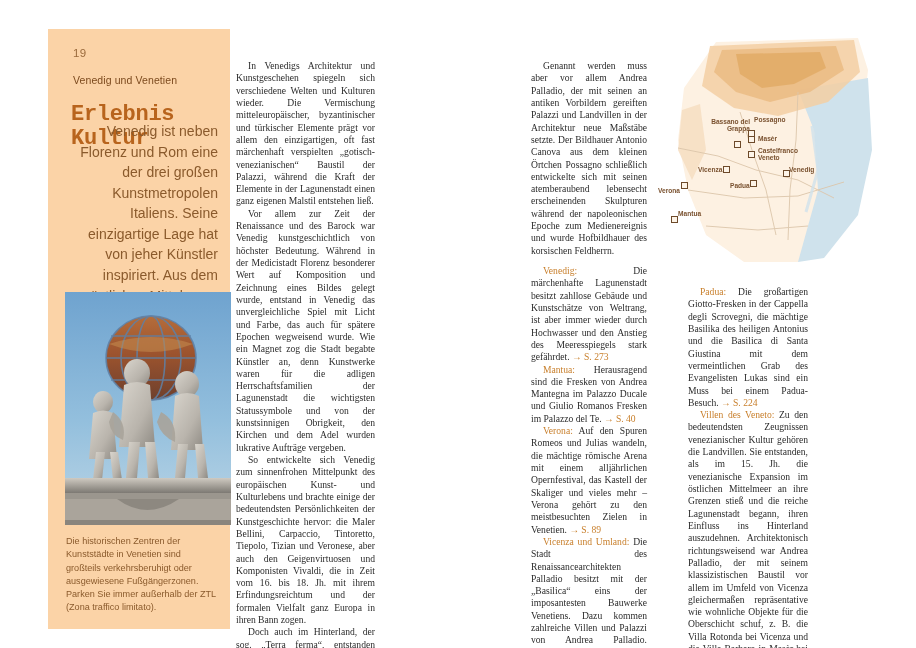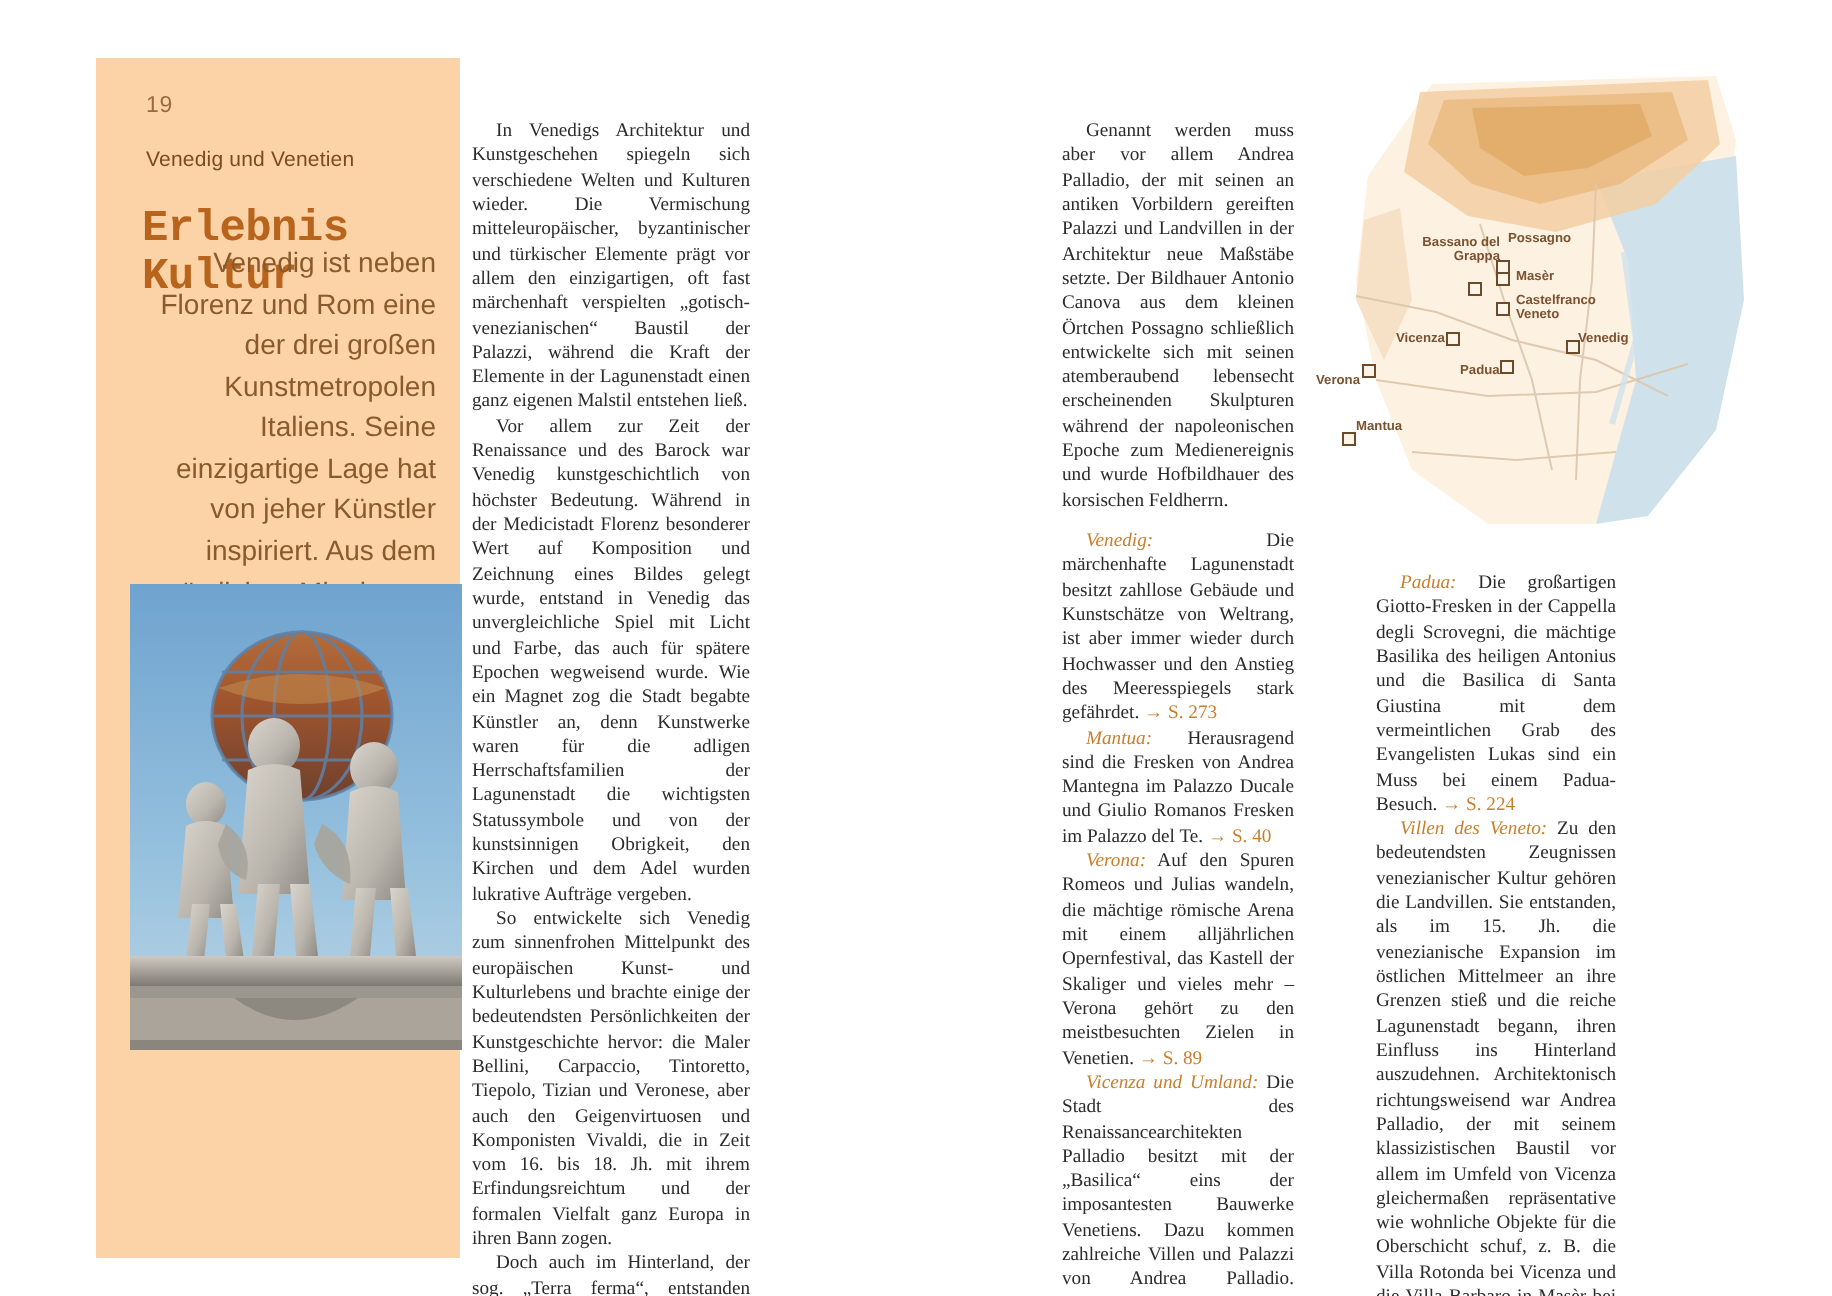--- a/index.html
+++ b/index.html
@@ -61,21 +61,21 @@
     color:#2b2b2b;text-align:justify;
     -webkit-hyphens:none;hyphens:none;
   }
   #col1{left:236px;width:139px;}
   #col2{left:531px;width:116px;}
   #col3{left:688px;width:120px;top:286px;}
 
   .col p{margin:0;text-indent:12px;}
 
   .entry{margin:0 0 7px 0;text-indent:0;}
-  .place{color:#c87f2b;font-weight:normal;font-style:italic;}
+  .place{color:#c87f2b;font-weight:normal;}
   .ref{color:#c87f2b;white-space:nowrap;}
 
   
   .map{
     position:absolute;left:648px;top:30px;width:224px;height:235px;
   }
   .map svg{display:block;}
   .city{
     position:absolute;
     font-family:"Liberation Sans", sans-serif;
@@ -155,20 +155,21 @@
         <path d="M96 120 q16 8 14 30 q-14 -6 -18 -20 z"></path>
       </g>
       <rect x="0" y="186" width="166" height="15" fill="url(#cornice)"></rect>
       <rect x="0" y="201" width="166" height="6" fill="#9b968e"></rect>
       <path d="M0 207 h166 v26 h-166 z" fill="#aaa49b"></path>
       <path d="M52 207 q30 22 62 0 z" fill="#8d8880"></path>
       <rect x="0" y="228" width="166" height="5" fill="#8a857d"></rect>
     </svg>
   </div>
 
+  <div class="caption">Die historischen Zentren der Kunststädte in Venetien sind großteils verkehrsberuhigt oder ausgewiesene Fußgängerzonen. Parken Sie immer außerhalb der ZTL (Zona traffico limitato).</div>
 
   <div class="col" id="col1">
     <p>In Venedigs Architektur und Kunstgeschehen spiegeln sich verschiedene Welten und Kulturen wieder. Die Vermischung mitteleuropäischer, byzantinischer und türkischer Elemente prägt vor allem den einzigartigen, oft fast märchenhaft verspielten „gotisch-venezianischen“ Baustil der Palazzi, während die Kraft der Elemente in der Lagunenstadt einen ganz eigenen Malstil entstehen ließ.</p>
     <p>Vor allem zur Zeit der Renaissance und des Barock war Venedig kunstgeschichtlich von höchster Bedeutung. Während in der Medicistadt Florenz besonderer Wert auf Komposition und Zeichnung eines Bildes gelegt wurde, entstand in Venedig das unvergleichliche Spiel mit Licht und Farbe, das auch für spätere Epochen wegweisend wurde. Wie ein Magnet zog die Stadt begabte Künstler an, denn Kunstwerke waren für die adligen Herrschaftsfamilien der Lagunenstadt die wichtigsten Statussymbole und von der kunstsinnigen Obrigkeit, den Kirchen und dem Adel wurden lukrative Aufträge vergeben.</p>
     <p>So entwickelte sich Venedig zum sinnenfrohen Mittelpunkt des europäischen Kunst- und Kulturlebens und brachte einige der bedeutendsten Persönlichkeiten der Kunstgeschichte hervor: die Maler Bellini, Carpaccio, Tintoretto, Tiepolo, Tizian und Veronese, aber auch den Geigenvirtuosen und Komponisten Vivaldi, die in Zeit vom 16. bis 18. Jh. mit ihrem Erfindungsreichtum und der formalen Vielfalt ganz Europa in ihren Bann zogen.</p>
     <p>Doch auch im Hinterland, der sog. „Terra ferma“, entstanden richtungsweisende Kunstwerke und Bauten. So gelang dem Toskaner Giotto bereits im beginnenden 14. Jh. mit seinen Fresken in der Cappella degli Scrovegni von Padua ein revolutionärer Wurf, später folgten Giorgione aus Castelfranco Veneto und Andrea Mantegna, der hauptsächlich in Mantua arbeitete.</p>
   </div>
 
   <div class="col" id="col2">
     <p style="margin-bottom:8px;">Genannt werden muss aber vor allem Andrea Palladio, der mit seinen an antiken Vorbildern gereiften Palazzi und Landvillen in der Architektur neue Maßstäbe setzte. Der Bildhauer Antonio Canova aus dem kleinen Örtchen Possagno schließlich entwickelte sich mit seinen atemberaubend lebensecht erscheinenden Skulpturen während der napoleonischen Epoche zum Medienereignis und wurde Hofbildhauer des korsischen Feldherrn.</p>

